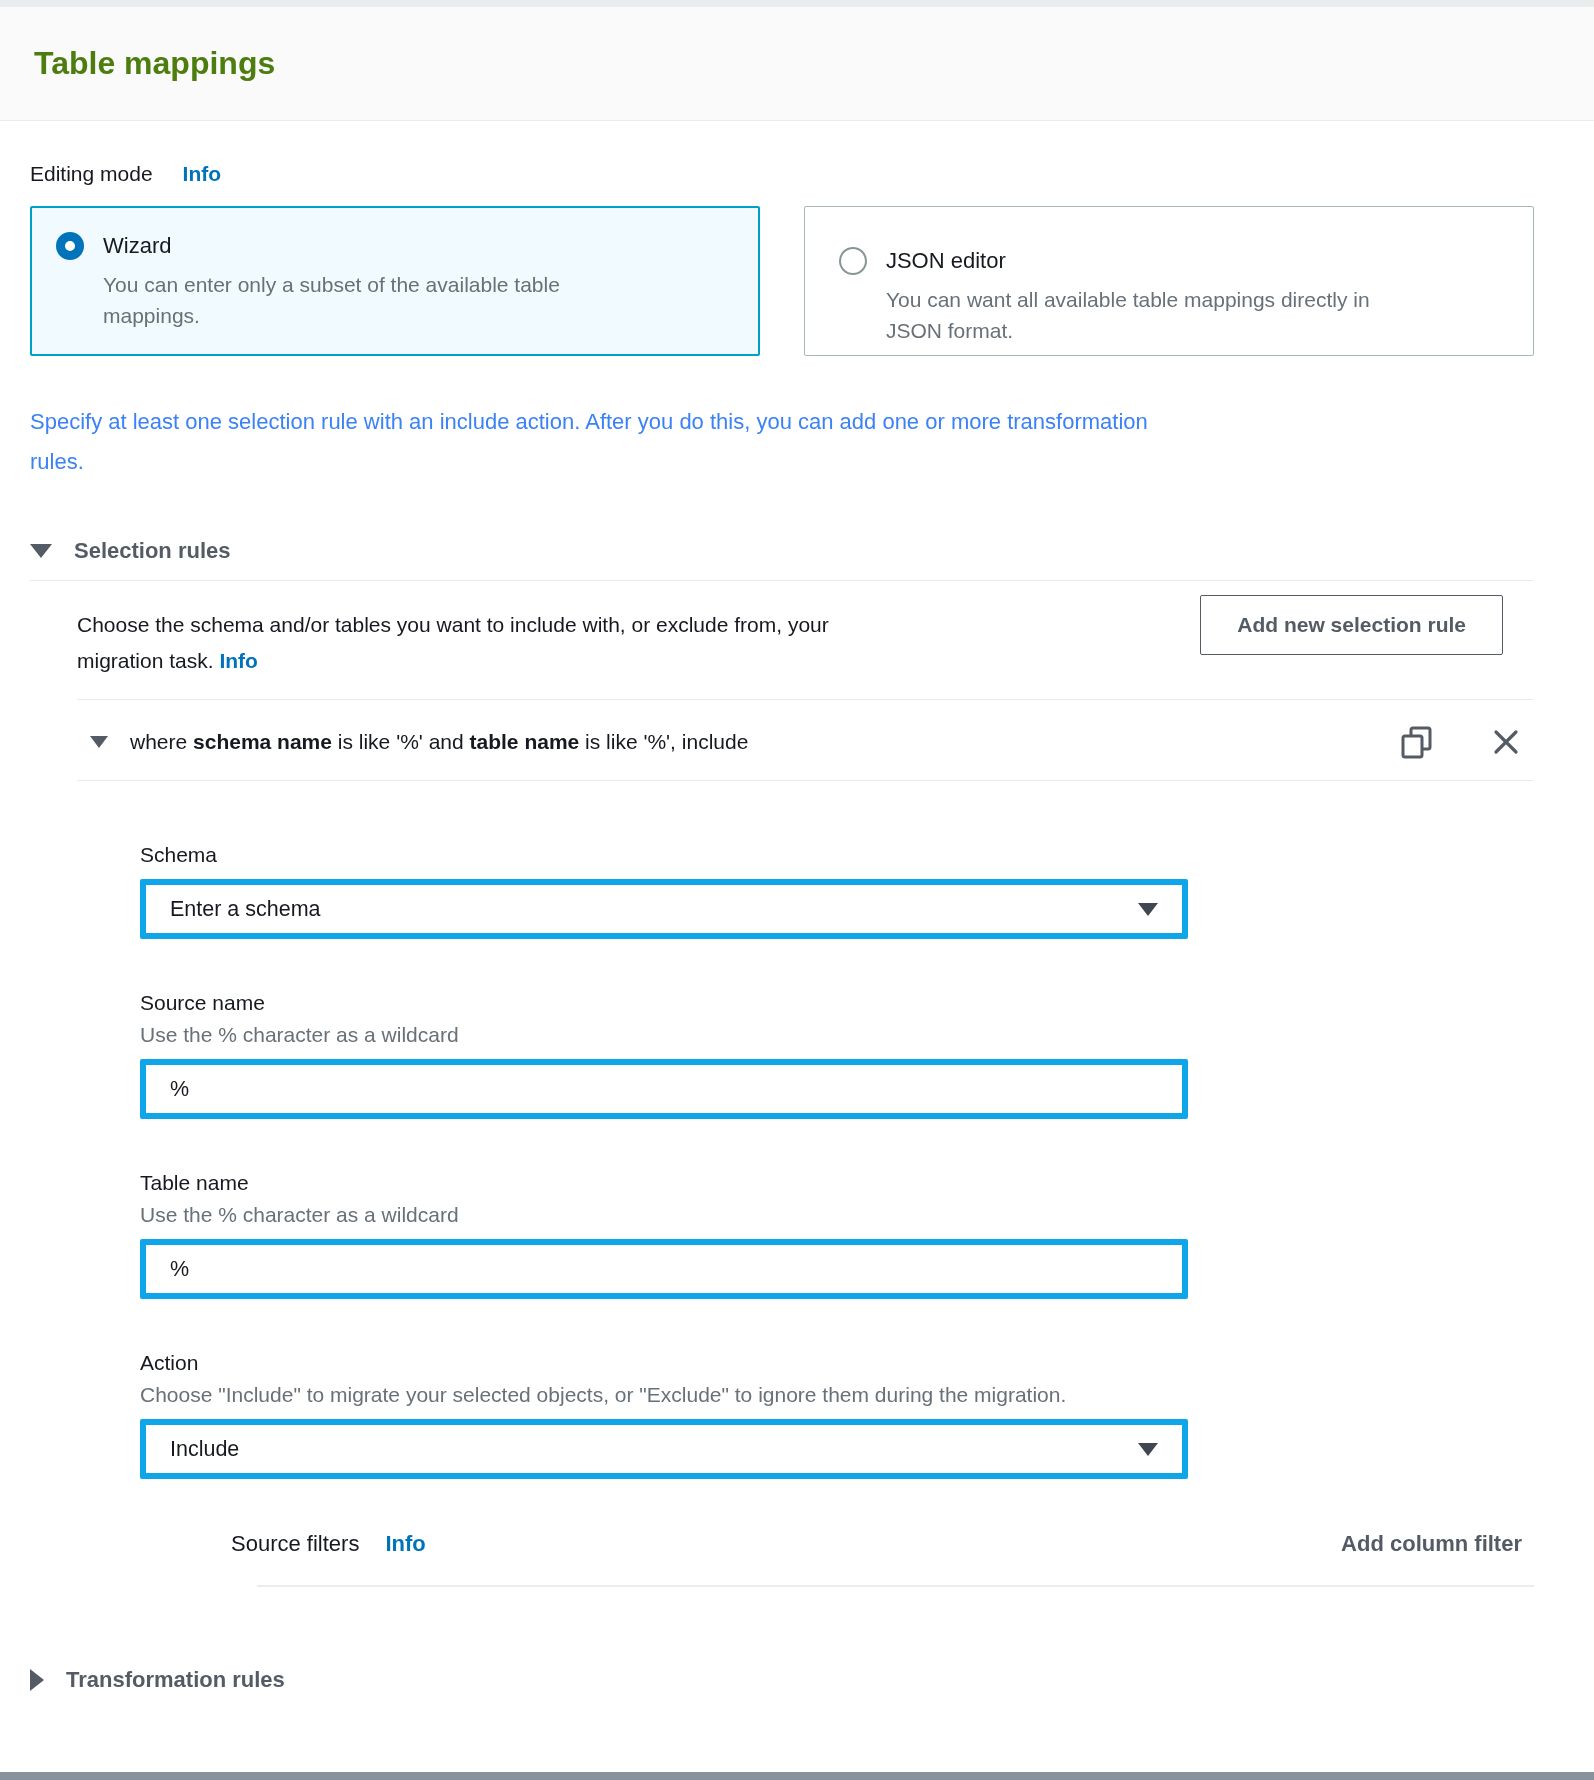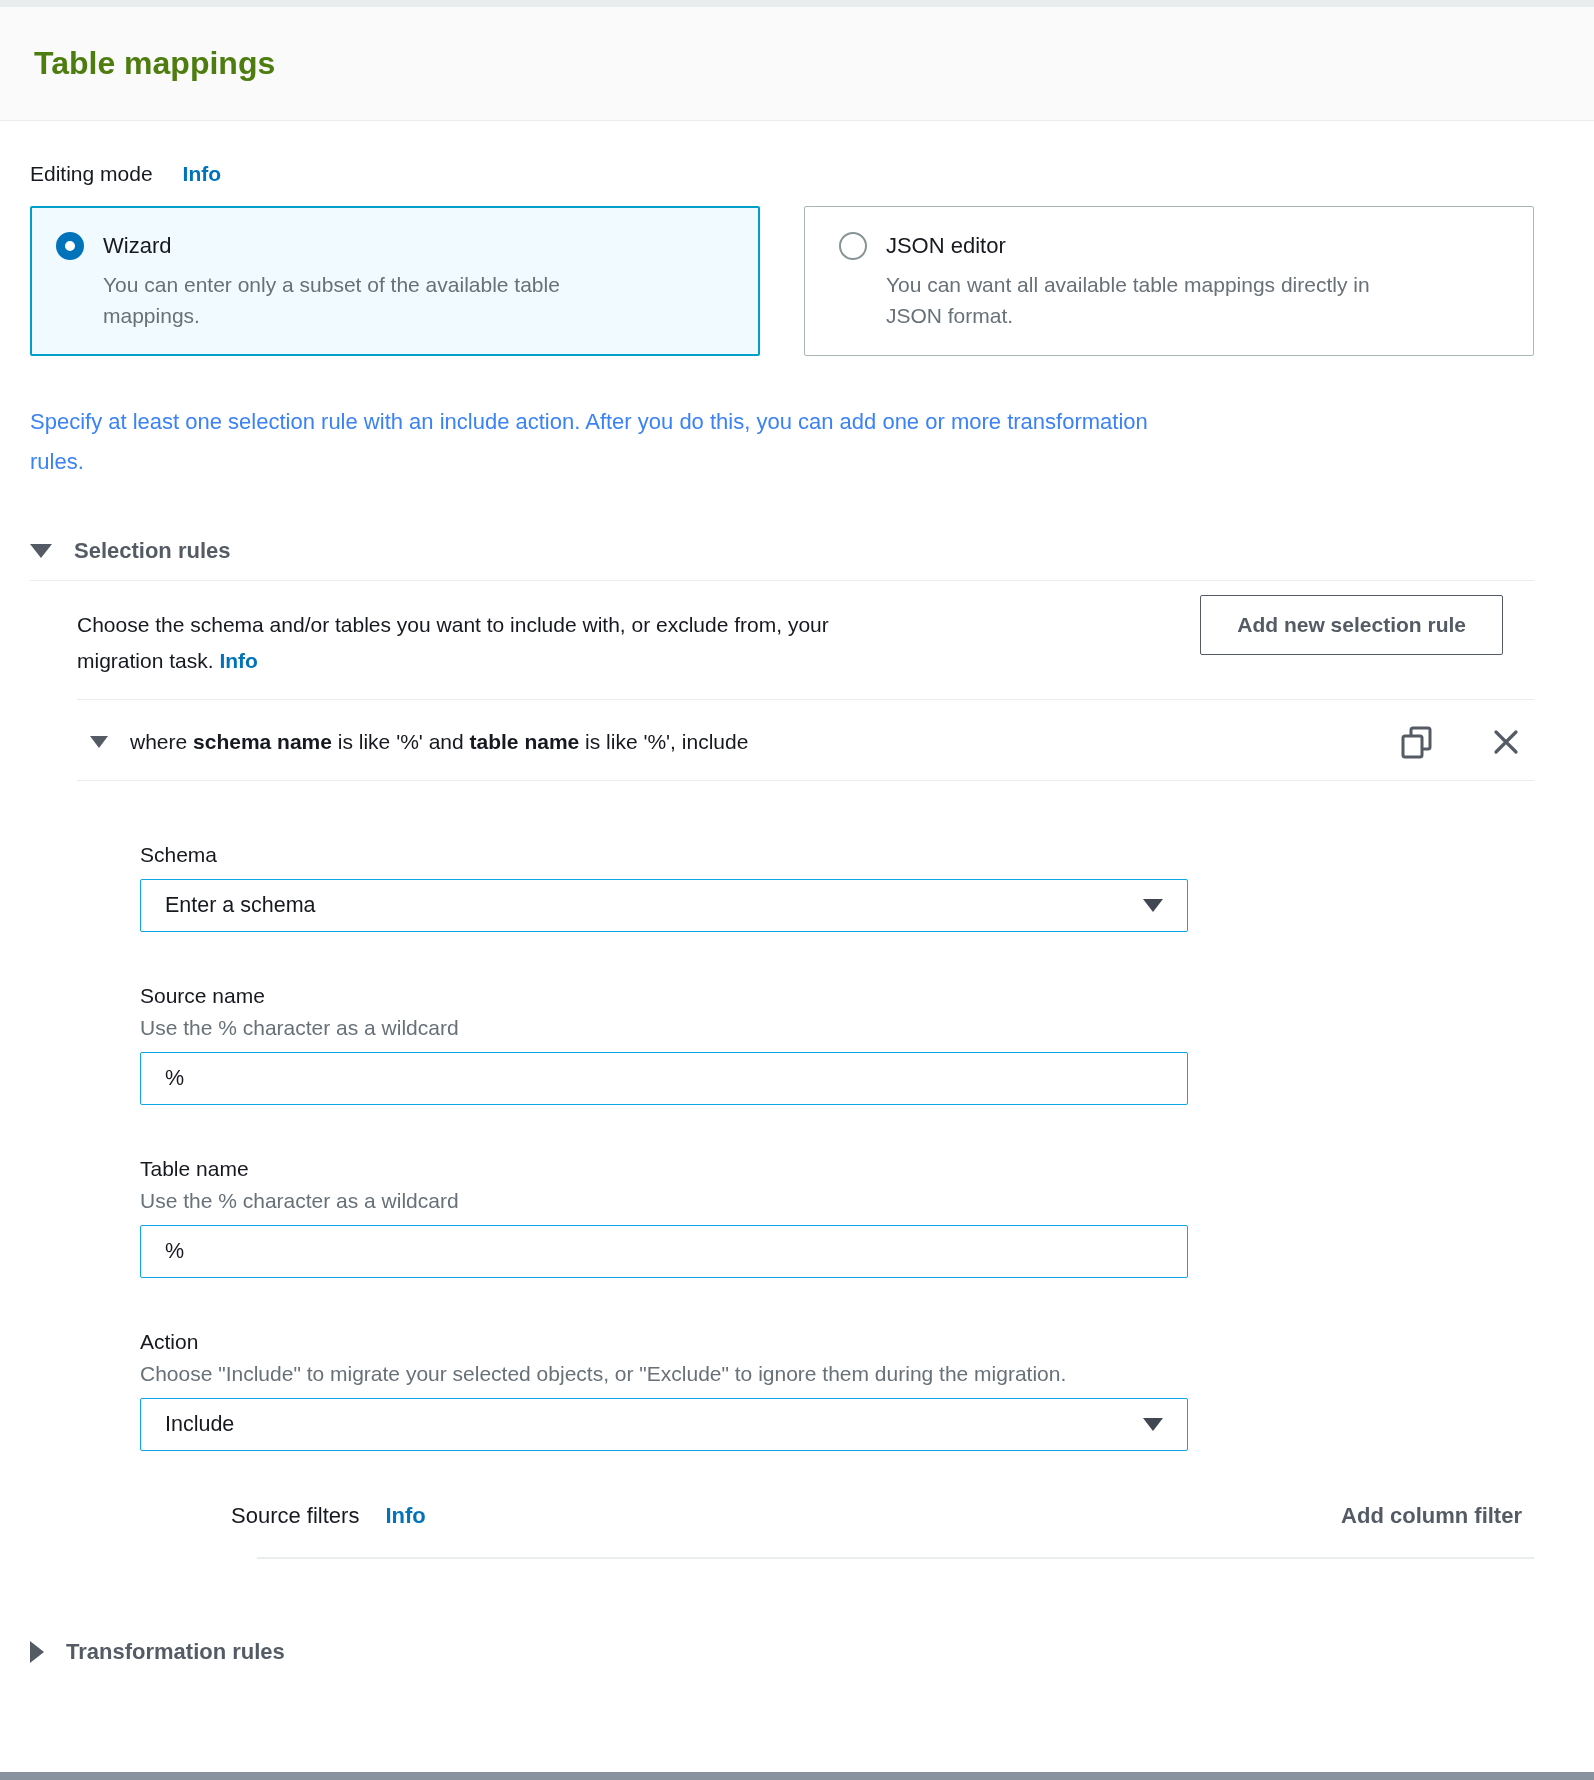--- a/index.html
+++ b/index.html
@@ -18,21 +18,21 @@
 
   .content { padding:0 60px 0 30px; }
 
   .editing-mode { margin-top:41px; display:flex; align-items:center; gap:30px; }
   .label-lg { font-size:21px; color:#16191f; }
   .info-link { color:#0073bb; font-weight:bold; font-size:21px; text-decoration:none; cursor:pointer; }
 
   .cards { margin-top:20px; display:flex; gap:44px;justify-content:space-between; }
   .card {
     width:742px; height:150px; background:#fff;
-    border:1px solid #aab7b8; border-radius:2px; padding:25px 30px 0 34px; cursor:pointer;
+    border:1px solid #aab7b8; border-radius:2px; padding:40px 30px 0 34px; cursor:pointer;
   }
   .card.selected { border:2px solid #00a1c9; background:#f1faff; padding:24px 30px 0 24px; }
   .card-head { display:flex; align-items:center; gap:19px; }
   .radio { width:28px; height:28px; border-radius:50%; border:2px solid #879596; background:#fff; flex:none; }
   .radio.checked { border:9px solid #0073bb; }
   .card-title { font-size:22px; color:#16191f; }
   .card-desc { margin:9px 0 0 47px; font-size:21px; color:#687078; line-height:31px; max-width:530px; }
 
   .intro { margin:46px 0 0; font-size:22px; line-height:40px; width:1150px; color:#3b82f6; }
 
@@ -61,22 +61,22 @@
   .rule-summary { font-size:21px; color:#16191f; }
   .rule-summary b { font-weight:bold; }
   .rule-actions { margin-left:auto; display:flex; align-items:center; gap:56px; }
   .icon-btn { background:none; border:none; padding:0; cursor:pointer; line-height:0; }
 
   .rule-fields { padding-left:110px; }
   .field-label { font-size:21px; color:#16191f; margin-top:52px; }
   .field-label.first { margin-top:62px; }
   .field-hint { font-size:21px; color:#687078; margin-top:8px; }
   .control {
-    width:1048px; height:53px; margin-top:12px; background:#fff;
-    border:1px solid #0ea5e9; border-radius:2px;
+    width:1048px; height:60px; margin-top:12px; background:#fff;
+    border:6px solid #0ea5e9; border-radius:2px;
     display:flex; align-items:center; justify-content:space-between;
     padding:0 24px; font-size:21.5px; color:#16191f; cursor:pointer;
   }
   input.control { font-family:inherit; font-size:21.5px; color:#16191f; cursor:text; display:block; }
   .caret { width:0; height:0; border-left:10px solid transparent; border-right:10px solid transparent; border-top:13px solid #414750; }
 
   .sf-row { margin-top:52px; padding-left:201px; padding-right:12px; display:flex; align-items:center; }
   .sf-label { font-size:22px; color:#16191f; }
   .sf-row .info-link { margin-left:26px; font-size:22px; }
   .add-column { margin-left:auto; font-size:22px; font-weight:bold; color:#545b64; cursor:pointer; }

